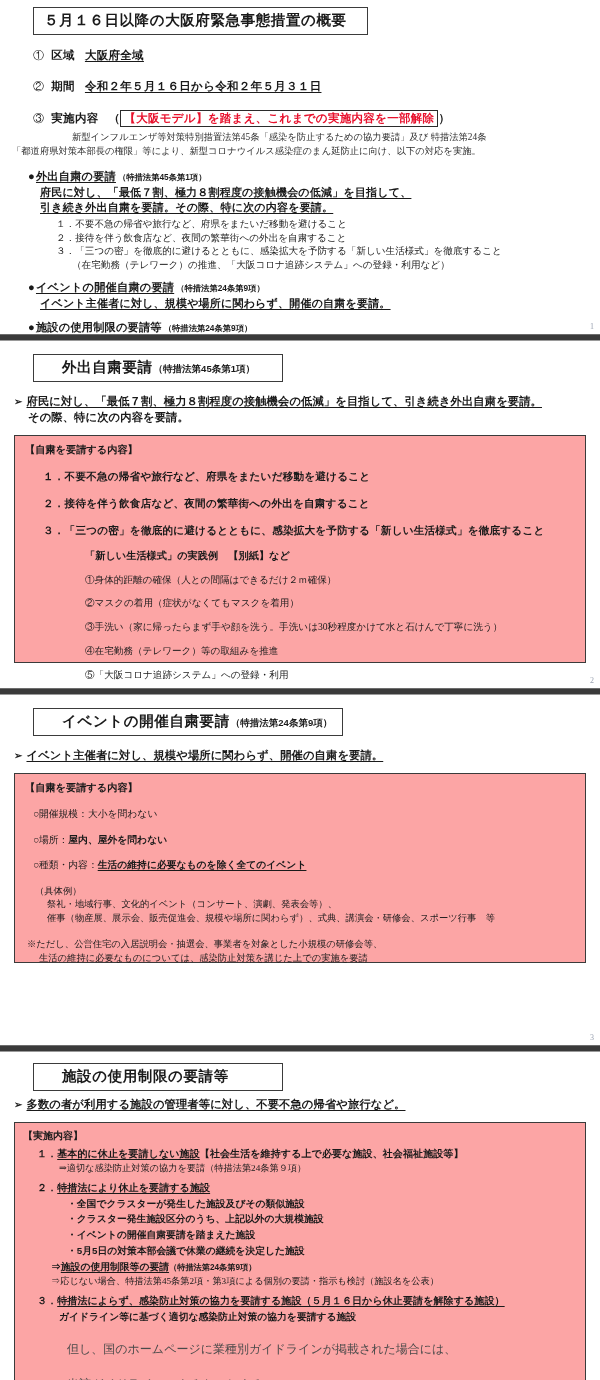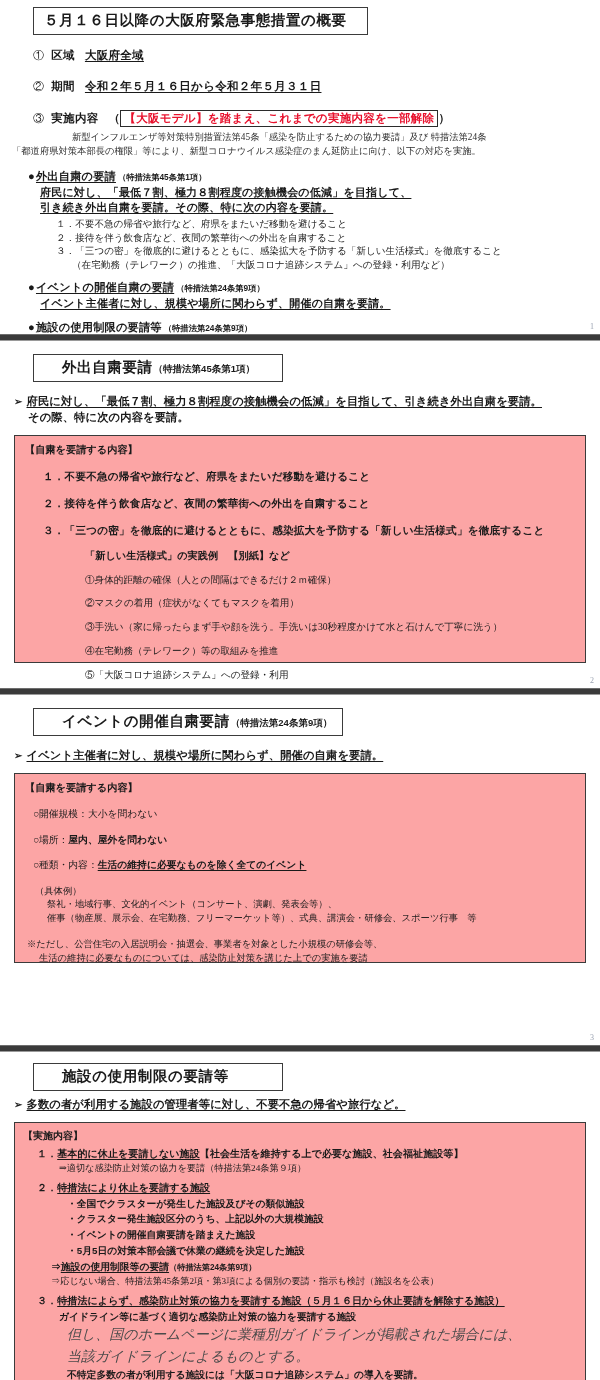--- a/index.html
+++ b/index.html
@@ -263,26 +263,25 @@
   }
   .p4 .plain-b {
     font-family: "Liberation Sans", sans-serif;
     font-weight: bold;
     font-size: 9.8px;
     margin: 2px 0 0 0;
     padding-left: 38px;
     line-height: 1.4;
   }
   .p4 .gray-l {
-    font-size: 14px;
+    font-size: 12px;
     color: #4a4a4a;
-    margin: 2px 0 0 0;
+    margin: 18px 0 0 0;
     padding-left: 46px;
     line-height: 1.4;
-    font-style: italic;
   }
   .p4 .art-s { font-size: 8.2px; font-weight: bold; }
 </style>
 </head>
 <body>
 
 <div class="deck">
 
   <section class="slide p1">
     <div class="title-wrap">
@@ -391,21 +390,21 @@
       <p class="ev-opt">
         <span>○</span><span>場所：</span><b>屋内、屋外を問わない</b>
       </p>
       <p class="ev-opt">
         <span>○</span><span>種類・内容：</span><b class="u">生活の維持に必要なものを除く全てのイベント</b>
       </p>
 
       <div class="ex-block">
         <div>（具体例）</div>
         <div class="ind">祭礼・地域行事、文化的イベント（コンサート、演劇、発表会等）、</div>
-        <div class="ind">催事（物産展、展示会、在宅勤務、フリーマーケット等）、式典、講演会・研修会、スポーツ行事　等</div>
+        <div class="ind">催事（物産展、展示会、販売促進会、規模や場所に関わらず）、式典、講演会・研修会、スポーツ行事　等</div>
       </div>
 
       <div class="note-block">
         <div>※ただし、公営住宅の入居説明会・抽選会、事業者を対象とした小規模の研修会等、</div>
         <div class="ind">生活の維持に必要なものについては、感染防止対策を講じた上での実施を要請</div>
       </div>
     </div>
 
     <span class="page-num">3</span>
   </section>

